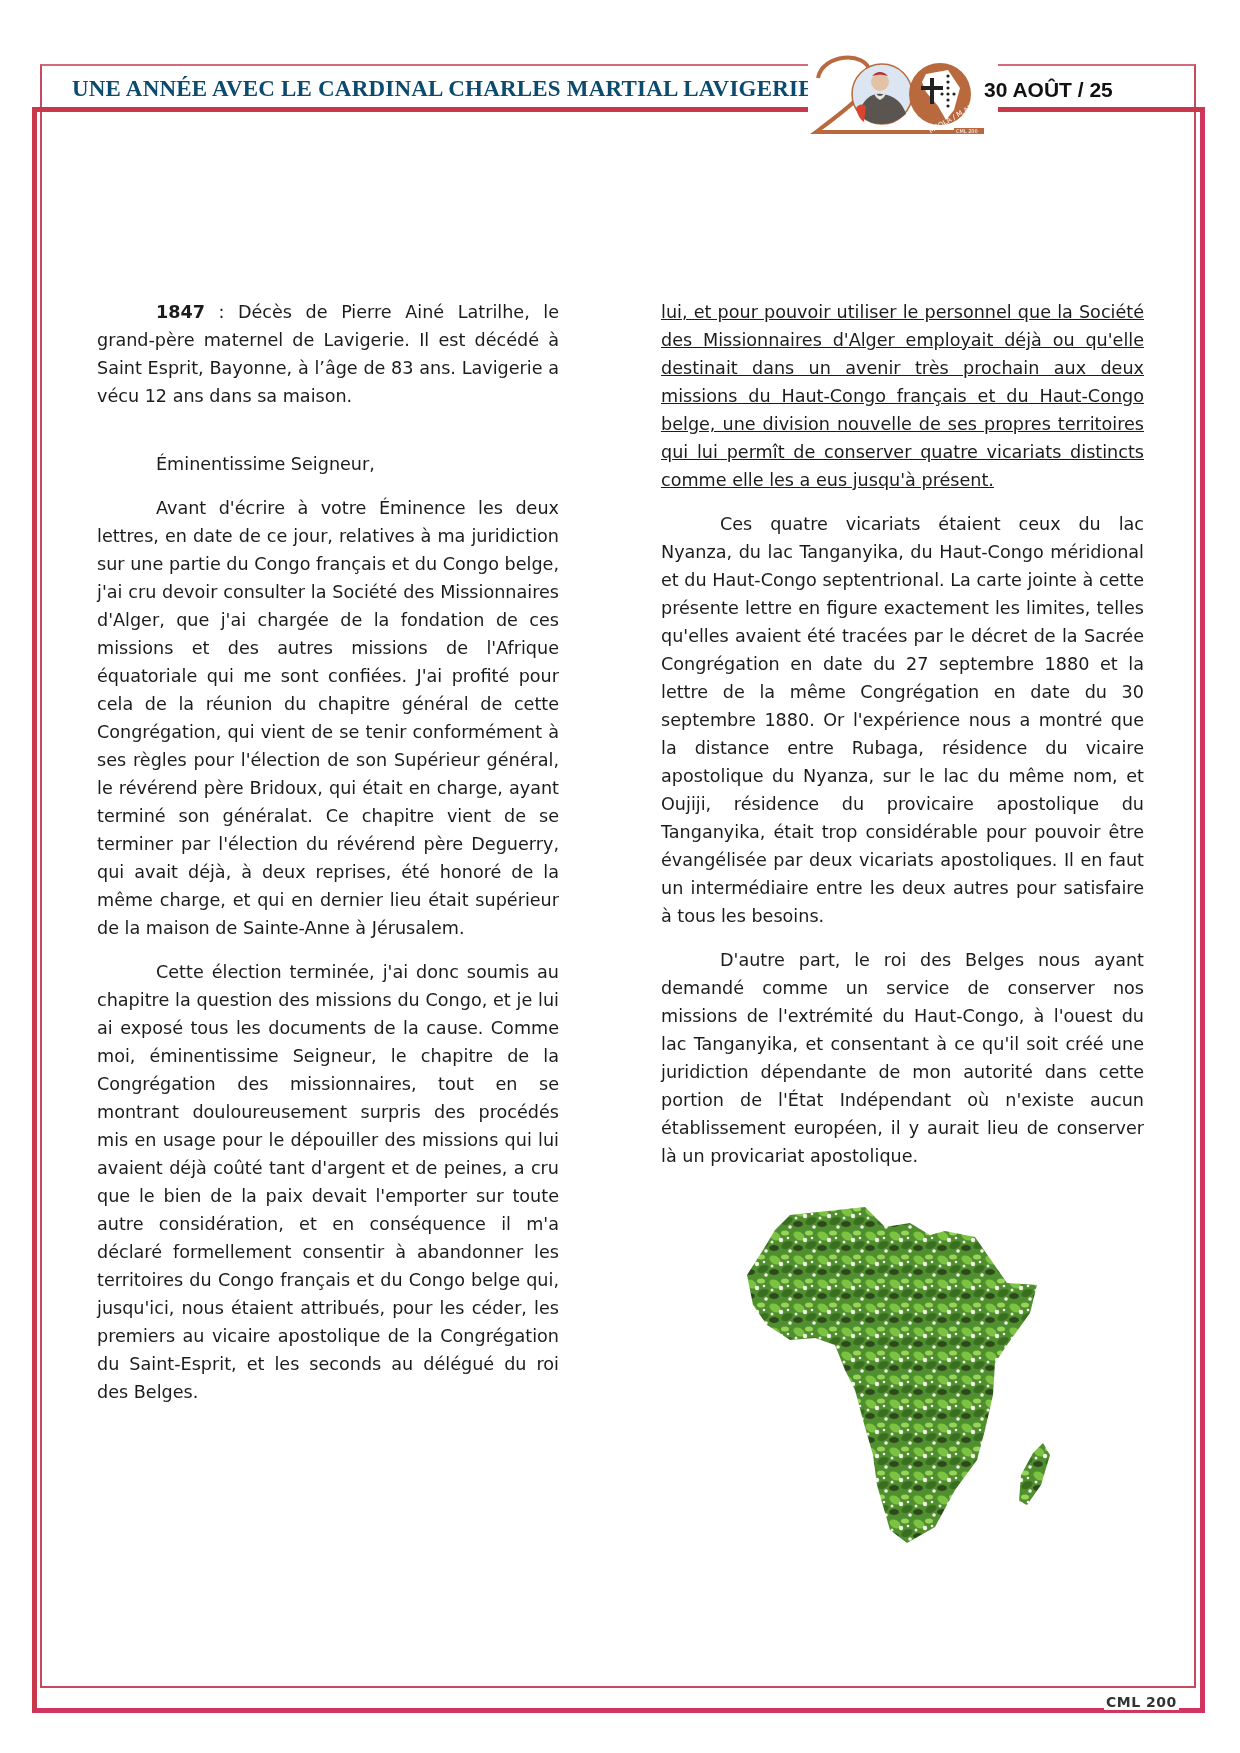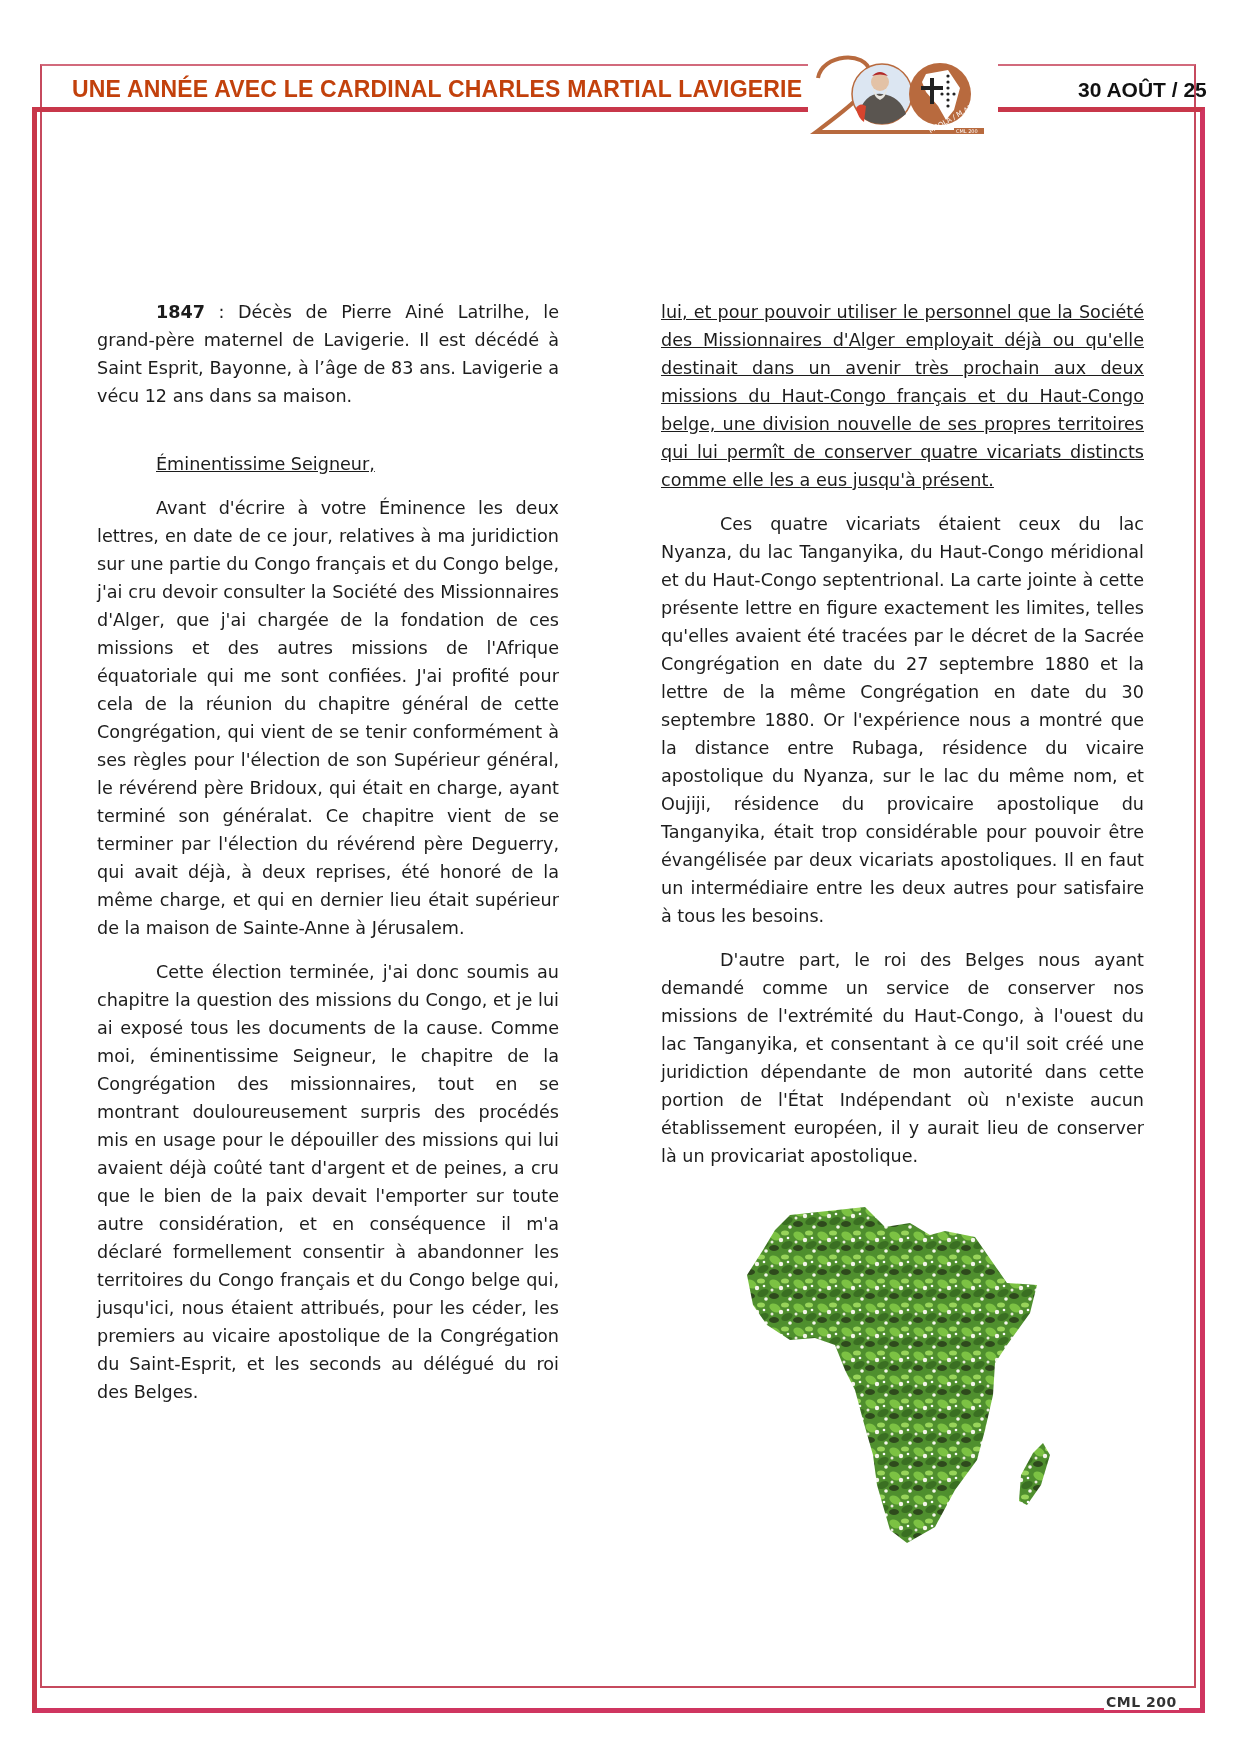--- a/index.html
+++ b/index.html
@@ -4,41 +4,41 @@
 <style>
   html, body { margin: 0; padding: 0; background: #ffffff; }
   body { width: 1240px; height: 1753px; position: relative; overflow: hidden;
          font-family: "DejaVu Sans", sans-serif; color: #1a1a1a; }
 
   .frame-thin { position: absolute; left: 40px; top: 64px; width: 1156px; height: 1624px;
                 border: 2px solid #c64a5e; border-top-color: #d26a7c; box-sizing: border-box; }
   .frame-thick { position: absolute; left: 32px; top: 107px; width: 1173px; height: 1606px;
                  border: 5px solid #cf3560; border-top-color: #c8374a; border-left-color: #c8374a; box-sizing: border-box; }
 
-  .header-title { position: absolute; left: 70px; top: 76px; font-family: Liberation Sans, sans-serif;
-                  font-weight: bold; font-size: 23px; letter-spacing: 0.2px; color: #c2410c; white-space: nowrap;
+  .header-title { position: absolute; left: 70px; top: 76px; font-family: Liberation Serif, serif;
+                  font-weight: bold; font-size: 23px; letter-spacing: 0.2px; color: #0c4a6e; white-space: nowrap;
                   background: #fff; padding: 0 2px; }
-  .header-date { position: absolute; left: 1078px; top: 78px; font-family: "Liberation Sans", sans-serif;
+  .header-date { position: absolute; left: 984px; top: 78px; font-family: "Liberation Sans", sans-serif;
                  font-weight: bold; font-size: 21px; color: #111; white-space: nowrap; }
 
   .logo { position: absolute; left: 808px; top: 48px; width: 190px; height: 90px; background: #fff; }
   .logo svg { width: 190px; height: 90px; display: block; }
 
   .footer-mark { position: absolute; left: 1104px; top: 1694px; font-family: "DejaVu Sans", sans-serif;
                  font-weight: bold; font-size: 14px; color: #333; letter-spacing: 0.5px; background:#fff; padding: 0 2px; }
 
   .column { position: absolute; font-family: "DejaVu Sans", sans-serif; font-size: 17.6px; line-height: 28px;
             text-align: justify; hyphens: auto; color: #1c1c1c; }
   .col-left { left: 81px; top: 282px; width: 494px; }
   .col-right { left: 645px; top: 282px; width: 515px; }
   .column p { margin: 16px; text-indent: 59px; }
   .column p.noindent { text-indent: 0; text-decoration: underline; }
   .column p + p { margin-top: 12px; }
   .column .gap-big { margin-top: 40px !important; }
-  .column .gap-mid { margin-top: 40px !important; text-decoration: underline; }
+  .column .gap-mid { margin-top: 40px !important; }
   .year { font-weight: bold; }
   .letter-title { font-weight: bold; text-align: left; }
 
   .africa { position: absolute; left: 745px; top: 1205px; width: 315px; height: 340px; }
   .africa svg { width: 100%; height: 100%; display: block; }
 </style>
 </head>
 <body>
 
 <div class="frame-thin"></div>

